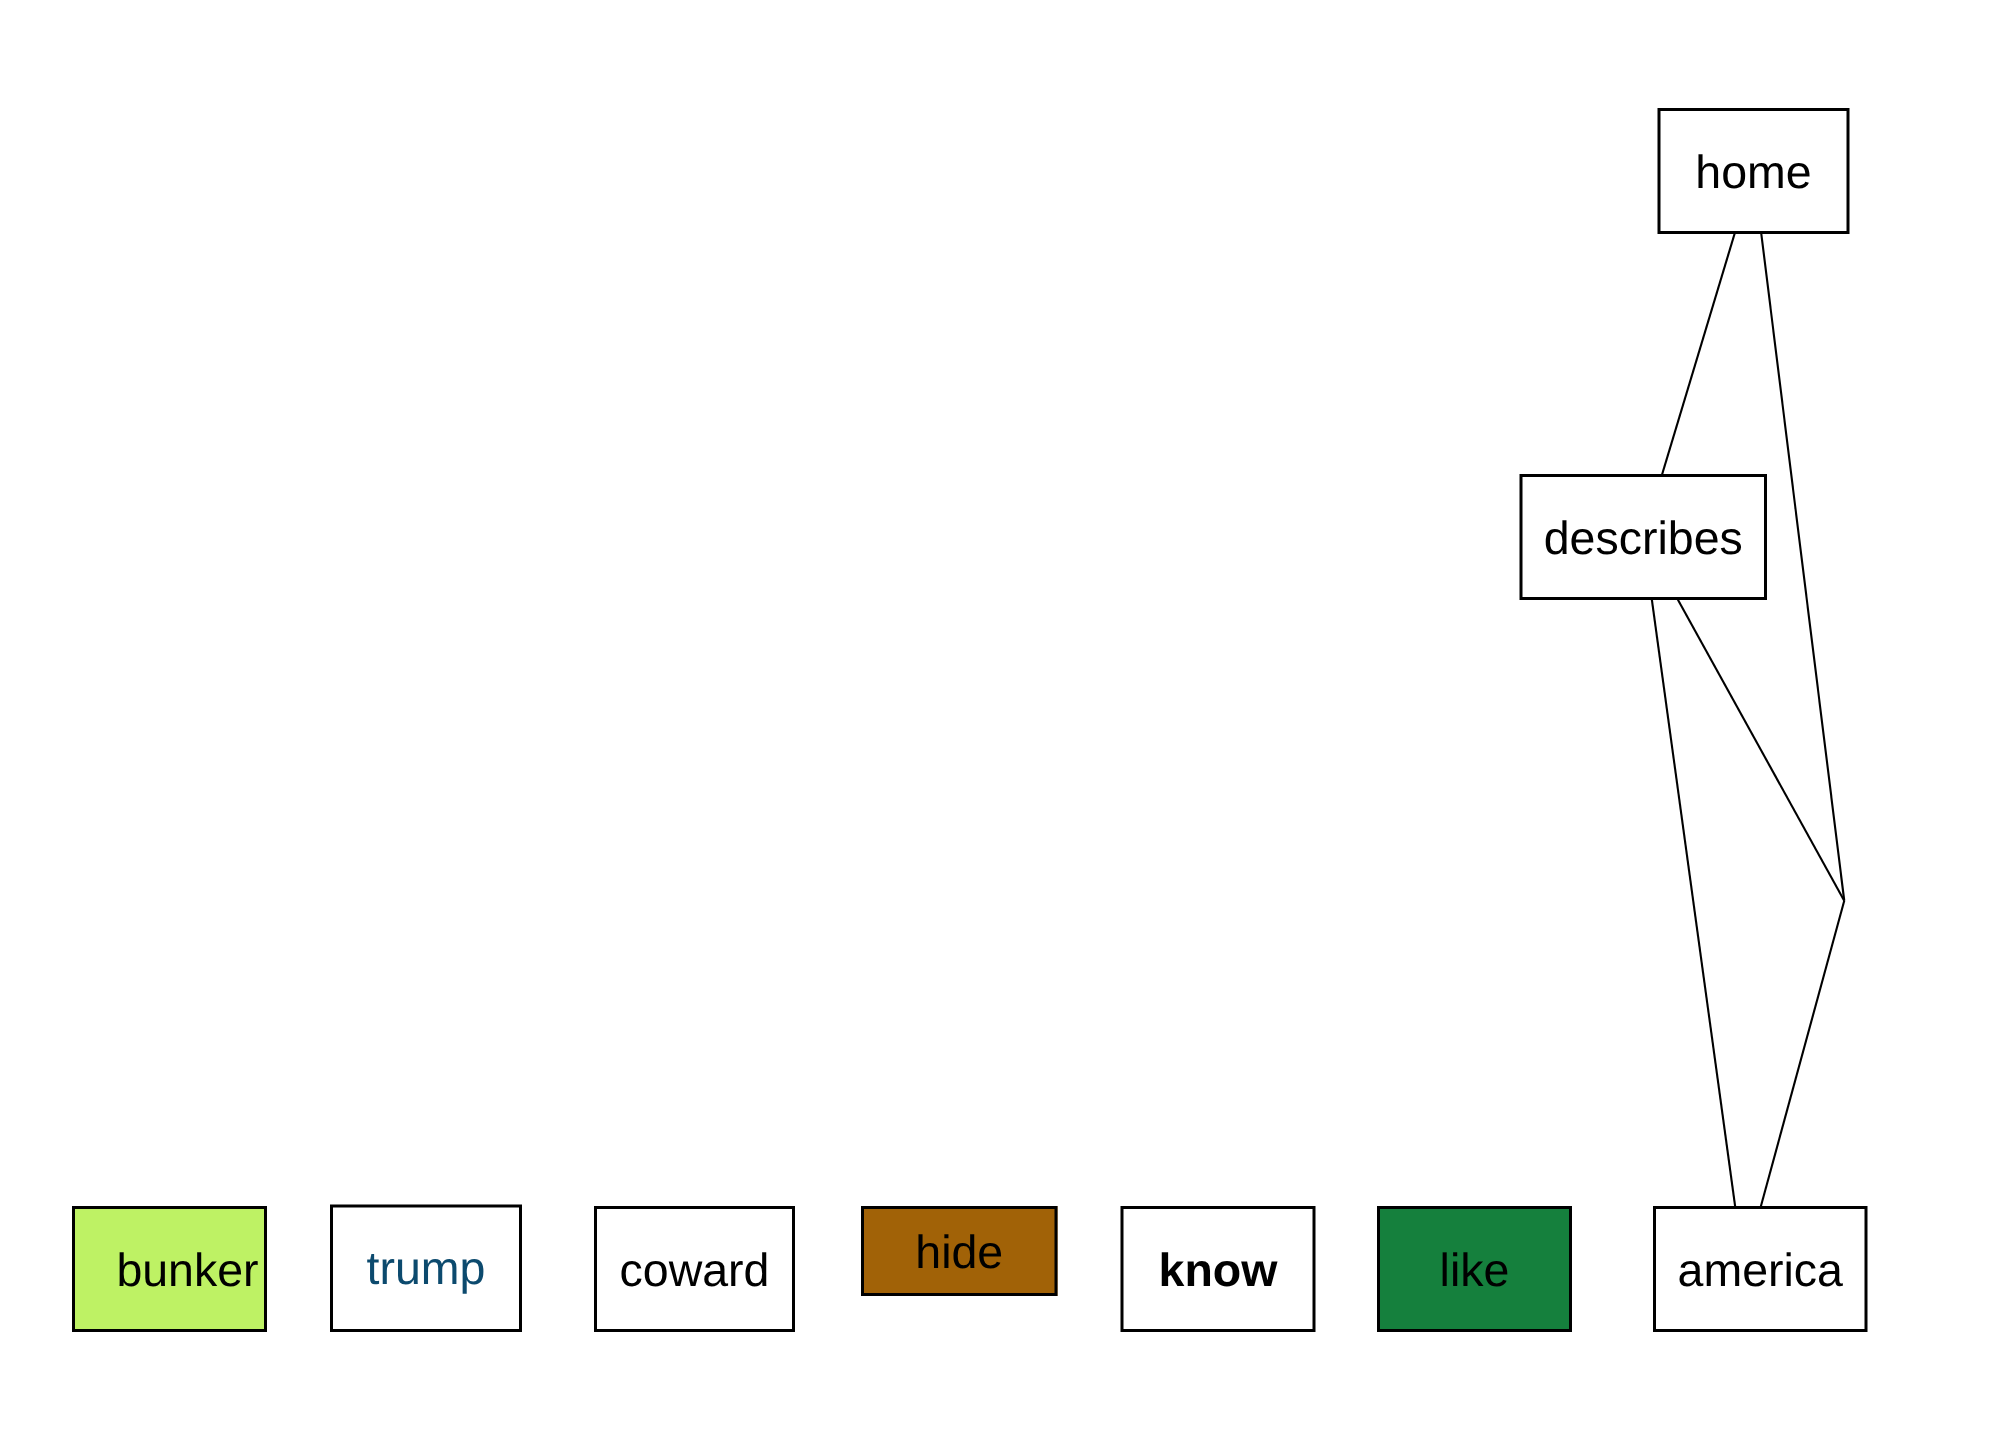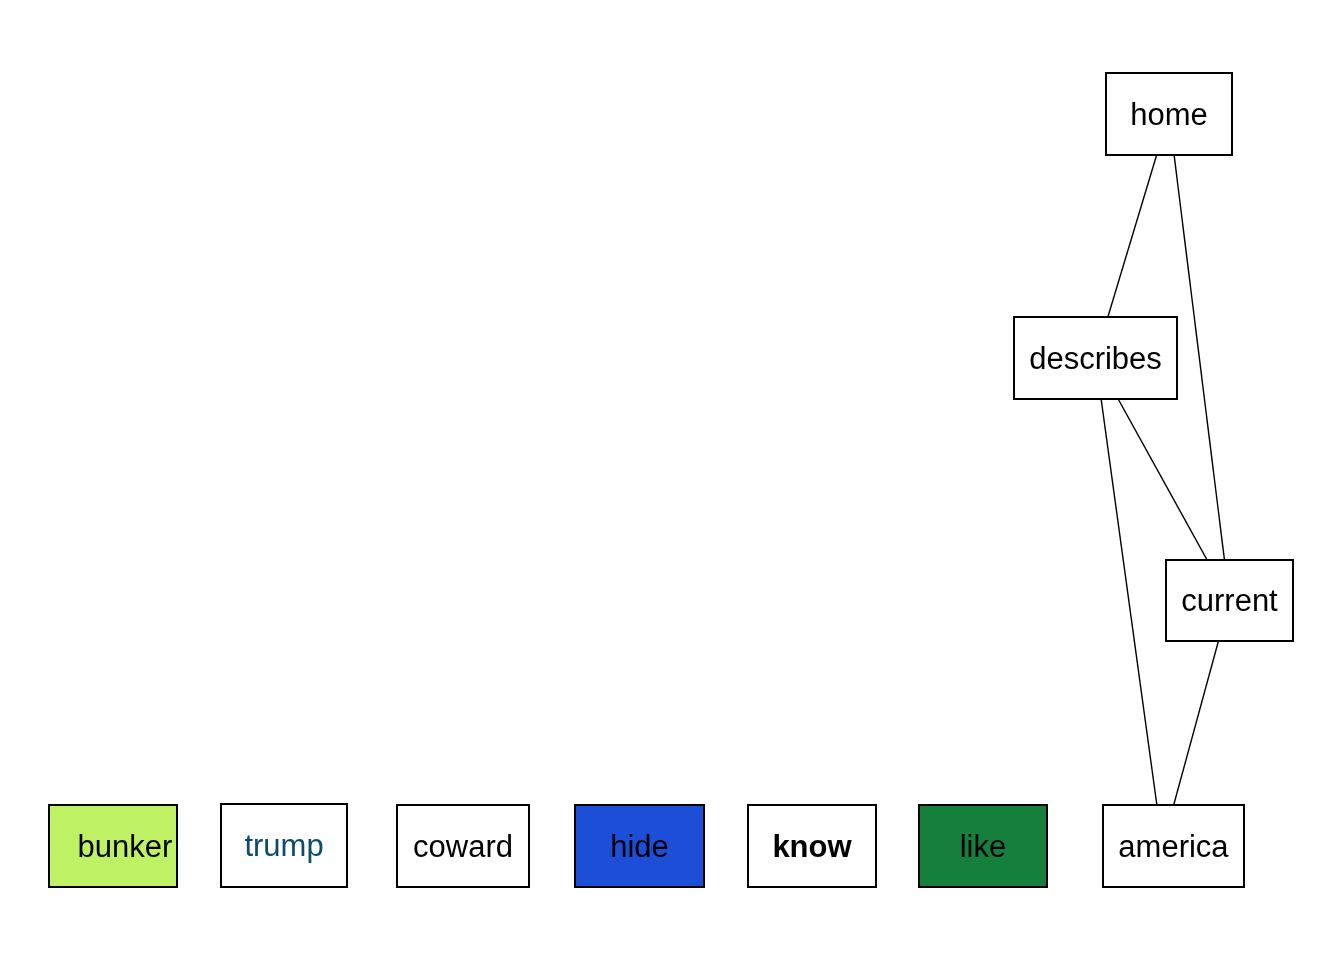--- a/index.html
+++ b/index.html
@@ -50,33 +50,30 @@
       <line x1="1095.5" y1="358" x2="1162.5" y2="846" stroke="#000000" stroke-width="1.4"></line>
       <line x1="1229.5" y1="600.5" x2="1162.5" y2="846" stroke="#000000" stroke-width="1.4"></line>
     </svg>
 
 <div class="node" style="left: 1105px; top: 72px; width: 128px; height: 84px; border-color: rgb(0, 0, 0); background: rgb(255, 255, 255);">
       <span class="node-label" style="color: rgb(0, 0, 0);">home</span>
     </div>
     <div class="node" style="left: 1013px; top: 316px; width: 165px; height: 84px; border-color: rgb(0, 0, 0); background: rgb(255, 255, 255);">
       <span class="node-label" style="color: rgb(0, 0, 0);">describes</span>
     </div>
-    <div class="node" style="left: 1165px; top: 559px; width: 129px; height: 83px; border-color: rgb(0, 0, 0); background: rgb(255, 255, 255);">
-      <span class="node-label" style="color: rgb(0, 0, 0);">current</span>
-    </div>
     <div class="node" style="left: 48px; top: 804px; width: 130px; height: 84px; border-color: rgb(0, 0, 0); background: #bef264; padding-left: 24px;">
       <span class="node-label" style="color: rgb(0, 0, 0);">bunker</span>
     </div>
     <div class="node" style="left: 220px; top: 803px; width: 128px; height: 85px; border-color: rgb(0, 0, 0); background: rgb(255, 255, 255);">
       <span class="node-label" style="color: #0c4a6e;">trump</span>
     </div>
     <div class="node" style="left: 396px; top: 804px; width: 134px; height: 84px; border-color: rgb(0, 0, 0); background: rgb(255, 255, 255);">
       <span class="node-label" style="color: rgb(0, 0, 0);">coward</span>
     </div>
-    <div class="node" style="left: 574px; top: 804px; width: 131px; height: 84px; border-color: rgb(0, 0, 0); background: #1d4ed8;">
+    <div class="node" style="left: 574px; top: 804px; width: 131px; height: 60px; border-color: rgb(0, 0, 0); background: #a16207;">
       <span class="node-label" style="color: rgb(0, 0, 0);">hide</span>
     </div>
     <div class="node" style="left: 747px; top: 804px; width: 130px; height: 84px; border-color: rgb(0, 0, 0); background: rgb(255, 255, 255); font-weight: bold;">
       <span class="node-label" style="color: rgb(0, 0, 0);">know</span>
     </div>
     <div class="node" style="left: 918px; top: 804px; width: 130px; height: 84px; border-color: rgb(0, 0, 0); background: #15803d;">
       <span class="node-label" style="color: rgb(0, 0, 0);">like</span>
     </div>
     <div class="node" style="left: 1091px; top: 804px; width: 143px; height: 84px; border-color: rgb(0, 0, 0); background: rgb(255, 255, 255); margin-left: 11px;">
       <span class="node-label" style="color: rgb(0, 0, 0);">america</span>

